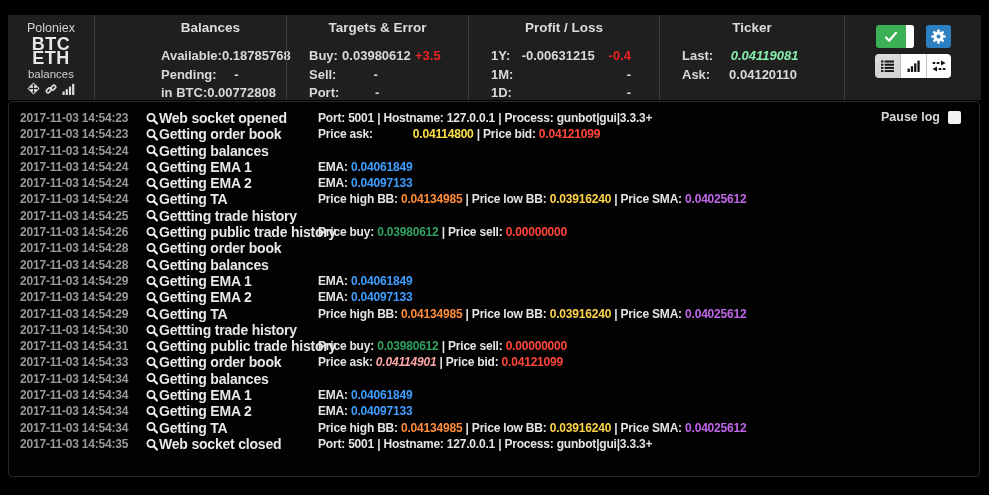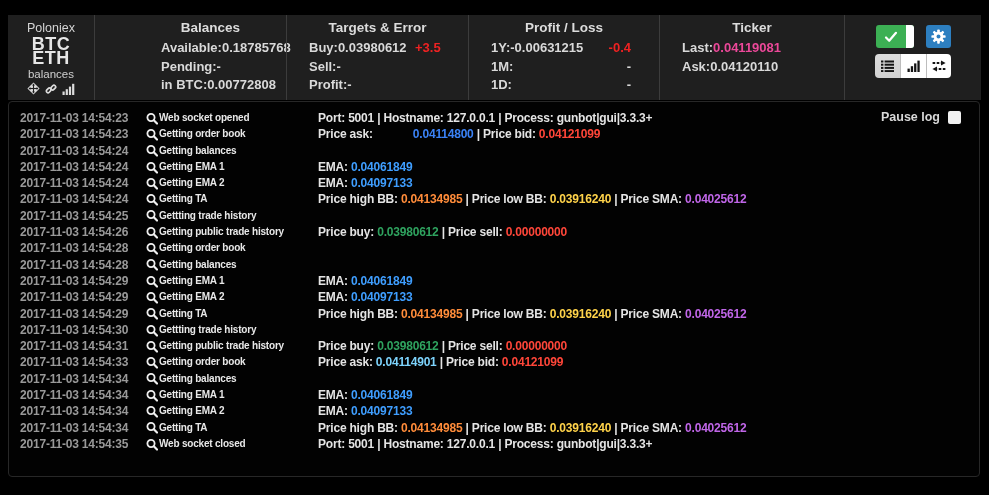--- a/index.html
+++ b/index.html
@@ -11,24 +11,24 @@
   .hcell { height:100%; padding-top:5px; }
   .hcell + .hcell { border-left:1px solid #3c3c3c; }
   .hcell-pair   { width:86px;  text-align:center; }
   .hcell-bal    { width:192px;padding-left:40px; }
   .hcell-bal .hrow { padding:0 30px 0 26px; }
   .hcell-target { width:182px; }
   .hcell-profit { width:191px; }
   .hcell-ticker { width:185px; }
   .hcell-options{ width:137px; text-align:center; }
   .htitle { text-align:center; font-size:13.5px; line-height:16px; color:#dcdcdc; }
-  .hrows  { margin-top:3px; }
+  .hrows  { margin-top:11px; }
   .hrow   { display:flex; line-height:18.7px; font-size:13px; padding:0 28px 0 22px; }
   .hrow .lbl { white-space:nowrap; }
-  .hrow .val { flex:1; text-align:left; white-space:nowrap; }
+  .hrow .val { flex:1; text-align:center; white-space:nowrap; }
   .hrow .delta { width:25px; text-align:right; white-space:nowrap; }
   
   .exchange { font-size:12.5px; line-height:15px; margin-top:1px; color:#d4d4d4; font-weight:normal; }
   .coin { font-size:18px; font-weight:bold; line-height:14px; letter-spacing:0.5px; color:#e6e6e6; }
   .coin.base { margin-top:1px; }
   .strategy { font-size:11.5px; line-height:12.5px; margin-top:3px; color:#cfcfcf; font-weight:normal; }
   .pair-icons { margin-top:2px; display:flex; justify-content:center; align-items:center; gap:5px; height:12px; }
   
   .opt-row1 { margin-top:5px; display:flex; justify-content:center; gap:12px; }
   .toggle-btn { position:relative; width:38px; height:23px; background:#3cb054;
@@ -50,21 +50,21 @@
   .pause { position:absolute; top:8px; right:18px; display:flex; align-items:center;
     gap:8px; z-index:2; }
   .pause-label { color:#d8d8d8; font-size:12.5px; font-weight:bold; }
   .pause-box { width:13px; height:13px; background:#f1f1f1; border-radius:2px;
     cursor:pointer; }
   .log-rows { padding-top:8px; }
   .log-row { display:flex; height:16.3px; line-height:16.3px; font-size:12px;
     font-weight:bold; white-space:nowrap; align-items:center; }
   .log-ts { margin-left:11px; width:108.5px; color:#999; letter-spacing:-0.2px; flex:none; }
   .log-ico { margin-left:17px; width:13.5px; flex:none; display:flex; align-items:center; }
-  .log-msg { width:159px; color:#e8e8e8; font-size:10px; letter-spacing:-0.2px; flex:none; overflow:visible; }
+  .log-msg { width:159px; color:#e8e8e8; font-size:14px; letter-spacing:-0.2px; flex:none; overflow:visible; }
   .log-det { color:#e4e4e4; letter-spacing:-0.2px; }
 </style>
 </head>
 <body>
 
 <div class="header">
 
   <div class="hcell hcell-pair">
     <div class="exchange">Poloniex</div>
     <div class="coin base">BTC</div>
@@ -126,21 +126,21 @@
         <span class="lbl">Buy:</span>
         <span class="val">0.03980612</span>
         <span class="delta" style="color: rgb(238, 34, 34);">+3.5</span>
       </div>
       <div class="hrow">
         <span class="lbl">Sell:</span>
         <span class="val">-</span>
         <span class="delta" style="color: rgb(238, 34, 34);"></span>
       </div>
       <div class="hrow">
-        <span class="lbl">Profit:</span>
+        <span class="lbl">Port:</span>
         <span class="val">-</span>
         <span class="delta" style="color: rgb(238, 34, 34);"></span>
       </div>
     </div>
   </div>
 
   <div class="hcell hcell-profit">
     <div class="htitle">Profit / Loss</div>
     <div class="hrows">
       <div class="hrow">
@@ -159,21 +159,21 @@
         <span class="delta" style="color:#d9d9d9">-</span>
       </div>
     </div>
   </div>
 
   <div class="hcell hcell-ticker">
     <div class="htitle">Ticker</div>
     <div class="hrows">
       <div class="hrow">
         <span class="lbl">Last:</span>
-        <span class="val" style="color: #ec4899;">0.04119081</span>
+        <span class="val" style="color: #86efac; font-style: italic;">0.04119081</span>
       </div>
       <div class="hrow">
         <span class="lbl">Ask:</span>
         <span class="val">0.04120110</span>
       </div>
     </div>
   </div>
 
   <div class="hcell hcell-options">
     <div class="opt-row1">
@@ -256,21 +256,21 @@
       </div>
       <div class="log-row">
         <span class="log-ts">2017-11-03 14:54:23</span>
         <span class="log-ico">
   <svg width="12" height="13" viewBox="0 0 12 13">
     <circle cx="5" cy="5.5" r="3.6" fill="none" stroke="#efefef" stroke-width="1.8"></circle>
     <line x1="7.8" y1="8.3" x2="11" y2="11.5" stroke="#efefef" stroke-width="2.2" stroke-linecap="round"></line>
   </svg>
 </span>
         <span class="log-msg">Getting order book</span>
-        <span class="log-det"><span style="color: rgb(228, 228, 228);">Price ask: </span><span style="color: #3b82f6; padding-left: 37px;">0.04114800</span><span style="color: rgb(228, 228, 228);"> | Price bid: </span><span style="color: rgb(255, 70, 57);">0.04121099</span></span>
+        <span class="log-det"><span style="color: rgb(228, 228, 228);">Price ask: </span><span style="color: #fde047; padding-left: 37px;">0.04114800</span><span style="color: rgb(228, 228, 228);"> | Price bid: </span><span style="color: rgb(255, 70, 57);">0.04121099</span></span>
       </div>
       <div class="log-row">
         <span class="log-ts">2017-11-03 14:54:24</span>
         <span class="log-ico">
   <svg width="12" height="13" viewBox="0 0 12 13">
     <circle cx="5" cy="5.5" r="3.6" fill="none" stroke="#efefef" stroke-width="1.8"></circle>
     <line x1="7.8" y1="8.3" x2="11" y2="11.5" stroke="#efefef" stroke-width="2.2" stroke-linecap="round"></line>
   </svg>
 </span>
         <span class="log-msg">Getting balances</span>
@@ -409,21 +409,21 @@
       </div>
       <div class="log-row">
         <span class="log-ts">2017-11-03 14:54:33</span>
         <span class="log-ico">
   <svg width="12" height="13" viewBox="0 0 12 13">
     <circle cx="5" cy="5.5" r="3.6" fill="none" stroke="#efefef" stroke-width="1.8"></circle>
     <line x1="7.8" y1="8.3" x2="11" y2="11.5" stroke="#efefef" stroke-width="2.2" stroke-linecap="round"></line>
   </svg>
 </span>
         <span class="log-msg">Getting order book</span>
-        <span class="log-det"><span style="color: rgb(228, 228, 228);">Price ask: </span><span style="color: #7dd3fc;">0.04114901</span><span style="color: rgb(228, 228, 228);"> | Price bid: </span><span style="color: rgb(255, 70, 57);">0.04121099</span></span>
+        <span class="log-det"><span style="color: rgb(228, 228, 228);">Price ask: </span><span style="color: #fca5a5; font-style: italic;">0.04114901</span><span style="color: rgb(228, 228, 228);"> | Price bid: </span><span style="color: rgb(255, 70, 57);">0.04121099</span></span>
       </div>
       <div class="log-row">
         <span class="log-ts">2017-11-03 14:54:34</span>
         <span class="log-ico">
   <svg width="12" height="13" viewBox="0 0 12 13">
     <circle cx="5" cy="5.5" r="3.6" fill="none" stroke="#efefef" stroke-width="1.8"></circle>
     <line x1="7.8" y1="8.3" x2="11" y2="11.5" stroke="#efefef" stroke-width="2.2" stroke-linecap="round"></line>
   </svg>
 </span>
         <span class="log-msg">Getting balances</span>

